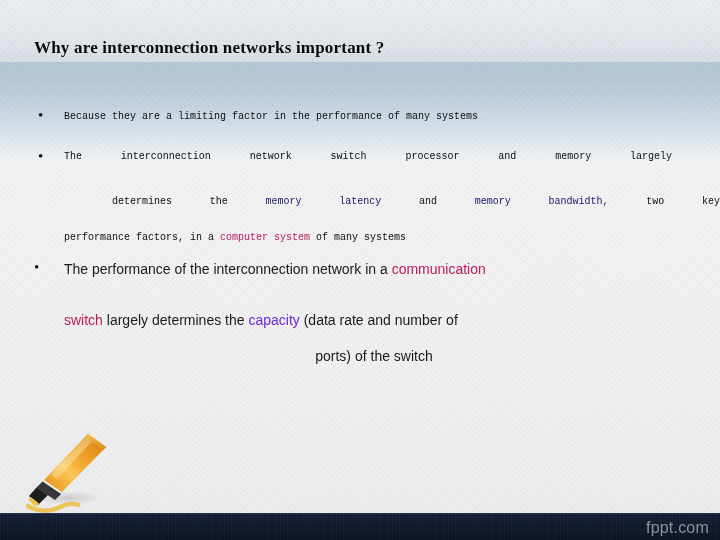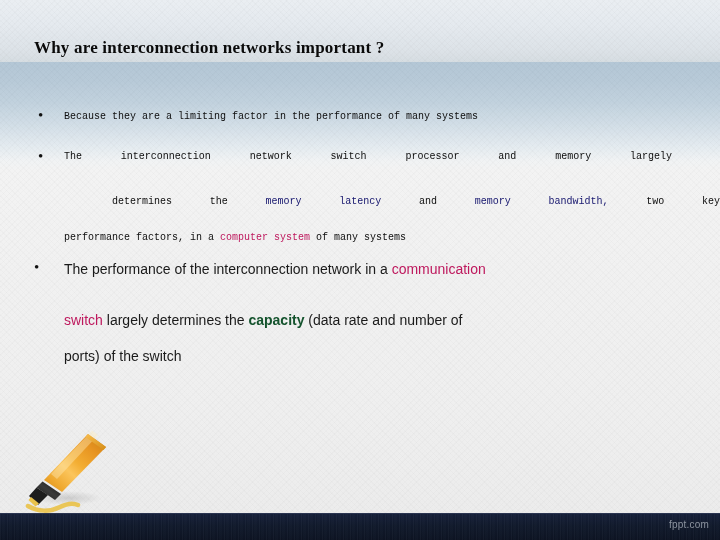--- a/index.html
+++ b/index.html
@@ -158,45 +158,45 @@
     top: 300px;
     width: 620px;
     text-align: left;
     white-space: nowrap;
   }
   .b3-l3 {
     position: absolute;
     left: 64px;
     top: 336px;
     width: 620px;
-    text-align: left;
+    text-align: center;
     white-space: nowrap;
   }
 
   .hl-blue  { color: #16166e; }
   .hl-red   { color: #be185d; }
-  .hl-green { color: #14532d; font-weight: bold; }
+  .hl-green { color: #6d28d9; }
 
   
   .marker {
     position: absolute;
     left: 14px;
     top: 424px;
     width: 100px;
     height: 92px;
   }
   .marker svg { display: block; }
 
   
   .watermark {
     position: absolute;
     right: 11px;
     top: 519px;
     font-family: "Liberation Sans", sans-serif;
-    font-size: 10px;
+    font-size: 16px;
     color: #8d94a0;
     letter-spacing: 0.2px;
   }
 </style>
 </head>
 <body>
 
 <div id="slide">
 
   <div class="bg-top"></div>

